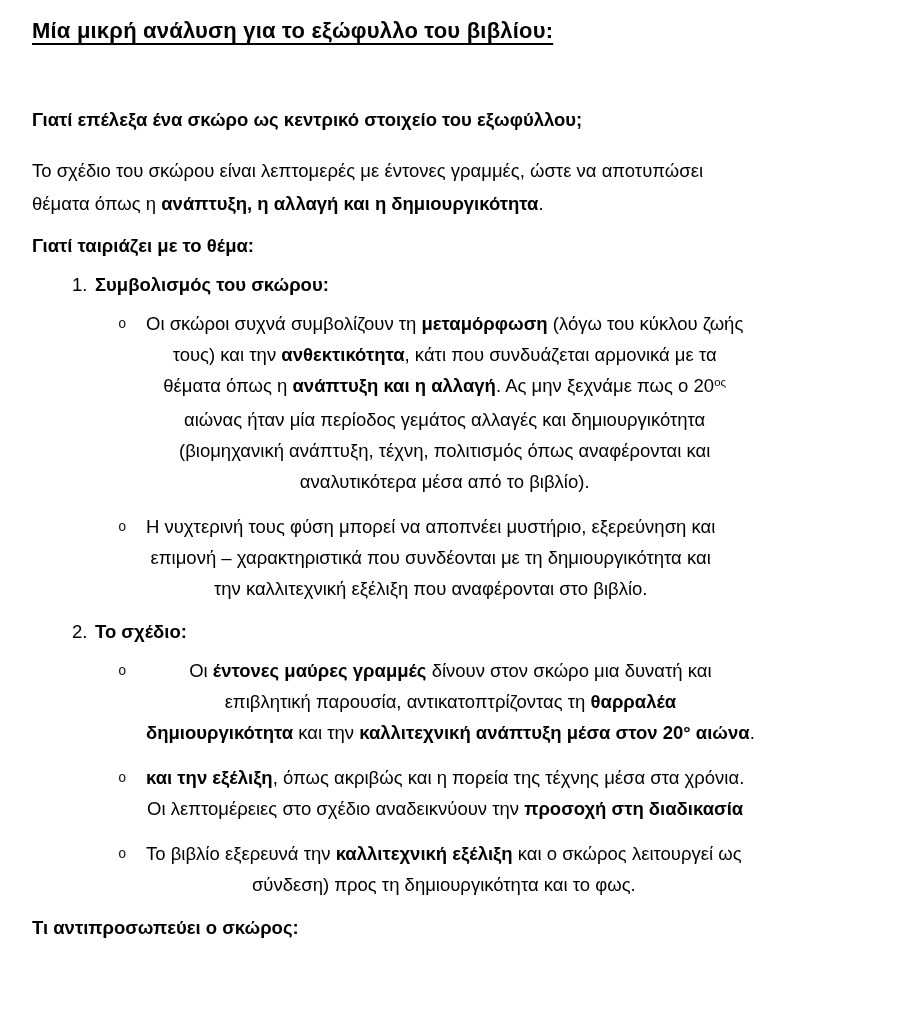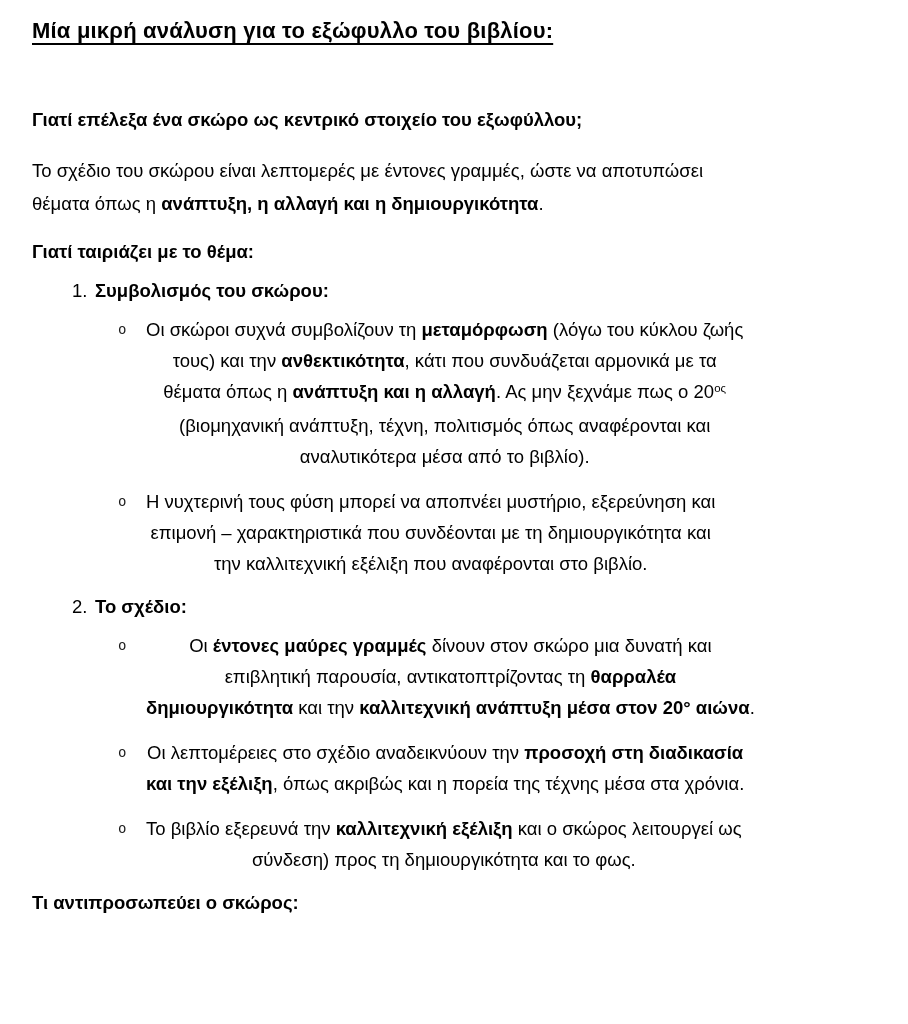--- a/index.html
+++ b/index.html
@@ -19,21 +19,21 @@
     text-underline-offset: 5px;
     margin: 0 0 60px 0;
     letter-spacing: 0.2px;
   }
 
   .bheading { font-weight: 700; line-height: 27px; margin: 0; }
   .q-heading   { margin-bottom: 21px; }
   .fit-heading { margin-bottom: 12px; }
   .closing-heading { margin-top: 0; }
 
-  .para { line-height: 33px; margin: 0 0 18px 0; }
+  .para { line-height: 33px; margin: 0 0 12px 0; }
 
   .num-row { margin: 0 0 10px 40px; line-height: 27px; }
   .num { display: inline-block; width: 23px; font-weight: 400; }
   .num-heading { font-weight: 700; text-align: center; }
 
   .bullet { display: flex; margin: 0 0 14px 86px; }
   .marker {
     width: 28px; flex: 0 0 28px;
     font-family: "DejaVu Sans Mono", monospace;
     font-size: 14px; line-height: 31px;
@@ -63,20 +63,21 @@
 
   <div class="num-row">
     <span class="num">1.</span><span class="num-heading">Συμβολισμός του σκώρου:</span>
   </div>
   <div class="bullet">
     <span class="marker">o</span>
     <div class="btext">
         <div class="tline"><span>Οι σκώροι συχνά συμβολίζουν τη </span><span class="b">μεταμόρφωση</span><span> (λόγω του κύκλου ζωής</span></div>
         <div class="tline"><span>τους) και την </span><span class="b">ανθεκτικότητα</span><span>, κάτι που συνδυάζεται αρμονικά με τα</span></div>
         <div class="tline"><span>θέματα όπως η </span><span class="b">ανάπτυξη και η αλλαγή</span><span>. Ας μην ξεχνάμε πως ο 20</span><sup>ος</sup></div>
+        <div class="tline"><span>αιώνας ήταν μία περίοδος γεμάτος αλλαγές και δημιουργικότητα</span></div>
         <div class="tline"><span>(βιομηχανική ανάπτυξη, τέχνη, πολιτισμός όπως αναφέρονται και</span></div>
         <div class="tline"><span>αναλυτικότερα μέσα από το βιβλίο).</span></div>
       </div>
   </div>
   <div class="bullet">
     <span class="marker">o</span>
     <div class="btext">
         <div class="tline"><span>Η νυχτερινή τους φύση μπορεί να αποπνέει μυστήριο, εξερεύνηση και</span></div>
         <div class="tline"><span>επιμονή – χαρακτηριστικά που συνδέονται με τη δημιουργικότητα και</span></div>
         <div class="tline"><span>την καλλιτεχνική εξέλιξη που αναφέρονται στο βιβλίο.</span></div>
@@ -90,22 +91,22 @@
     <span class="marker">o</span>
     <div class="btext">
         <div class="tline"><span>Οι </span><span class="b">έντονες μαύρες γραμμές</span><span> δίνουν στον σκώρο μια δυνατή και</span></div>
         <div class="tline"><span>επιβλητική παρουσία, αντικατοπτρίζοντας τη </span><span class="b">θαρραλέα</span></div>
         <div class="tline"><span class="b">δημιουργικότητα</span><span> και την </span><span class="b">καλλιτεχνική ανάπτυξη μέσα στον 20° αιώνα</span><span>.</span></div>
       </div>
   </div>
   <div class="bullet">
     <span class="marker">o</span>
     <div class="btext">
+        <div class="tline"><span class="b">και την εξέλιξη</span><span>, όπως ακριβώς και η πορεία της τέχνης μέσα στα χρόνια.</span></div>
         <div class="tline"><span>Οι λεπτομέρειες στο σχέδιο αναδεικνύουν την </span><span class="b">προσοχή στη διαδικασία</span></div>
-        <div class="tline"><span class="b">και την εξέλιξη</span><span>, όπως ακριβώς και η πορεία της τέχνης μέσα στα χρόνια.</span></div>
       </div>
   </div>
 
   <div class="bullet">
     <span class="marker">o</span>
     <div class="btext">
         <div class="tline"><span>Το βιβλίο εξερευνά την </span><span class="b">καλλιτεχνική εξέλιξη</span><span> και ο σκώρος λειτουργεί ως</span></div>
         <div class="tline"><span>σύνδεση) προς τη δημιουργικότητα και το φως.</span></div>
       </div>
   </div>

